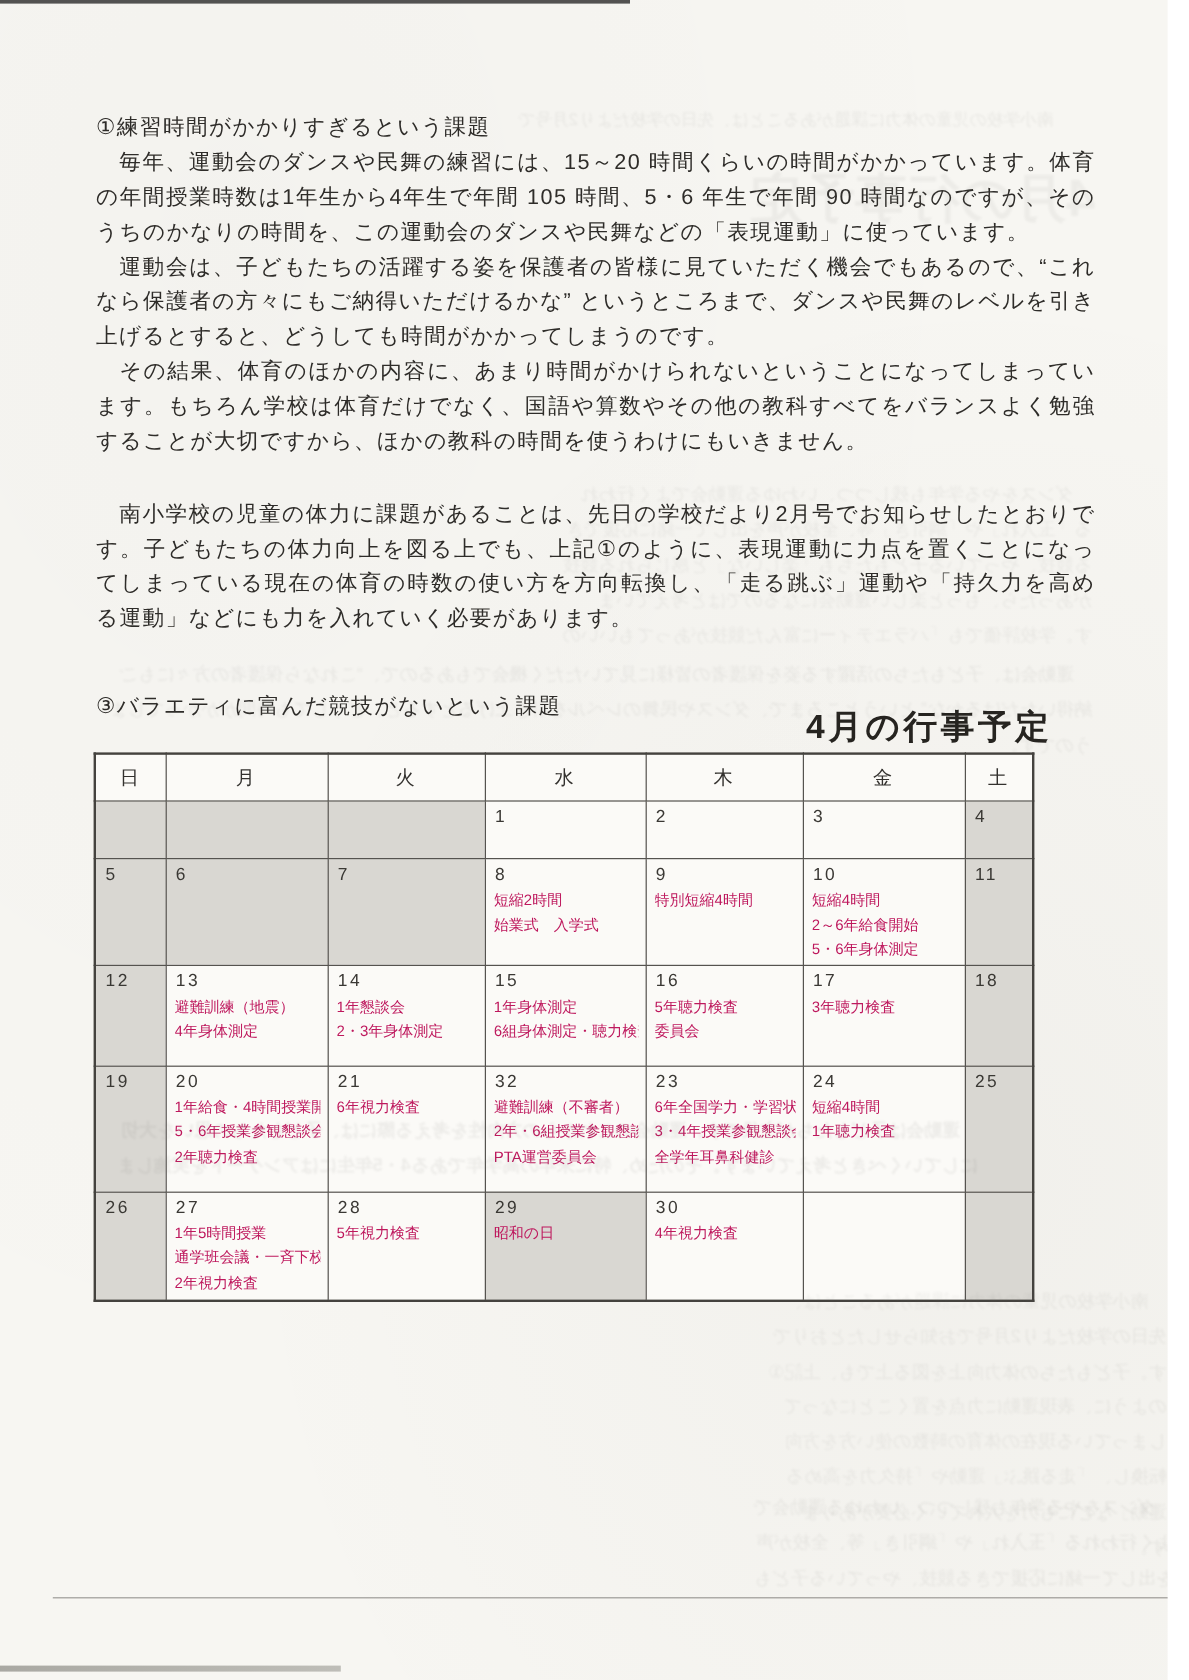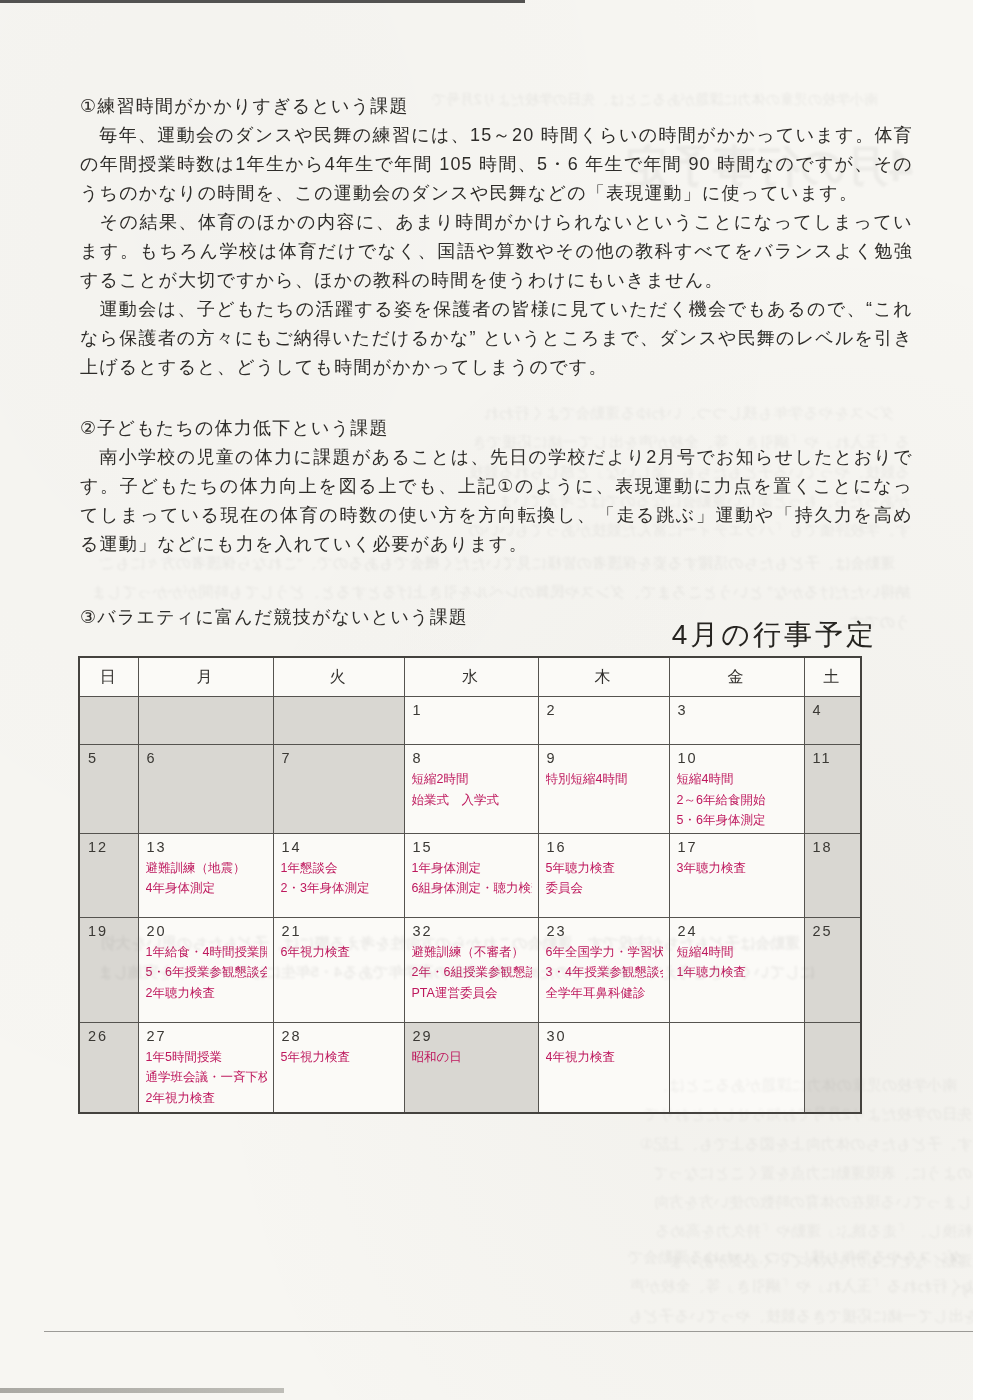--- a/index.html
+++ b/index.html
@@ -29,21 +29,21 @@
   
   .content{position:absolute;left:80px;top:92px;width:833px;z-index:2;}
   .content p, .content h3{
     margin:0;font-size:18px;font-weight:normal;letter-spacing:1.2px;
     line-height:29px;color:#2e2c29;text-align:justify;
   }
   .sec2{margin-top:32px;}
   .sec3{margin-top:44px;}
   .closing{margin-top:12px;}
   .cal-title{
-    margin:-14px 36px 0 0;font-size:28px;font-weight:normal;letter-spacing:3px;
+    margin:-14px 36px 0 0;font-size:28px;font-weight:bold;letter-spacing:3px;
     color:#262420;text-align:right;line-height:34px;position:relative;z-index:4;
   }
   
   table.cal{
     position:relative;z-index:2;margin-top:4px;margin-left:-2px;
     width:782px;table-layout:fixed;border-collapse:collapse;
     border:2px solid #44423e;
   }
   table.cal th, table.cal td{
     border:1px solid #55534f;vertical-align:top;background:#fbfaf7;
@@ -77,26 +77,25 @@
   <div class="bleed" style="top:548px;left:85px;width:825px;height:88px;font-size:15px;opacity:.10;">　運動会は、子どもたちの活躍する姿を保護者の皆様に見ていただく機会でもあるので、“これなら保護者の方々にもご納得いただけるかな” というところまで、ダンスや民舞のレベルを引き上げるとすると、どうしても時間がかかってしまうのです。</div>
   <div class="bleed" style="top:928px;left:95px;width:720px;height:56px;font-size:15px;font-weight:bold;opacity:.10;">　運動会は子どもたちが主役です。運動会のこれからの方向性を考える際には、子どもたちの思いを大切にしていくべきと考えています。そのため、特に来年の高学年である4・5年生にはアンケートを実施しました。その結果も踏まえ、来年度以降の運動会の演技・競技構成を決定していきたいと考えています。</div>
   <div class="bleed" style="top:1070px;left:640px;width:332px;height:230px;font-size:15px;opacity:.09;">　南小学校の児童の体力に課題があることは、先日の学校だより2月号でお知らせしたとおりです。子どもたちの体力向上を図る上でも、上記①のように、表現運動に力点を置くことになってしまっている現在の体育の時数の使い方を方向転換し、「走る跳ぶ」運動や「持久力を高める運動」などにも力を入れていく必要があります。</div>
   <div class="bleed" style="top:1242px;left:618px;width:360px;height:90px;font-size:15px;opacity:.10;">　ダンスをやる学年も残しつつ、いわゆる運動会でよく行われる「玉入れ」や「綱引き」等、全校が声を出して一緒に応援できる競技、やっている子どもたちも「楽しいな」と感じられる競技があったら、もっと楽しい運動会になるのではと考えています。学校評価でも「バラエティーに富んだ競技があってもいいのでは」というご意見をいただいています。</div>
 
   <main class="content">
 
     <section>
       <h3>①練習時間がかかりすぎるという課題</h3>
       <p>　毎年、運動会のダンスや民舞の練習には、15～20 時間くらいの時間がかかっています。体育の年間授業時数は1年生から4年生で年間 105 時間、5・6 年生で年間 90 時間なのですが、そのうちのかなりの時間を、この運動会のダンスや民舞などの「表現運動」に使っています。</p>
+      <p>　運動会は、子どもたちの活躍する姿を保護者の皆様に見ていただく機会でもあるので、“これなら保護者の方々にもご納得いただけるかな” というところまで、ダンスや民舞のレベルを引き上げるとすると、どうしても時間がかかってしまうのです。</p>
       <p>　その結果、体育のほかの内容に、あまり時間がかけられないということになってしまっています。もちろん学校は体育だけでなく、国語や算数やその他の教科すべてをバランスよく勉強することが大切ですから、ほかの教科の時間を使うわけにもいきません。</p>
-      <p>　運動会は、子どもたちの活躍する姿を保護者の皆様に見ていただく機会でもあるので、“これなら保護者の方々にもご納得いただけるかな” というところまで、ダンスや民舞のレベルを引き上げるとすると、どうしても時間がかかってしまうのです。</p>
     </section>
 
     <section class="sec2">
-      <h3>②子どもたちの体力低下という課題</h3>
       <p>　南小学校の児童の体力に課題があることは、先日の学校だより2月号でお知らせしたとおりです。子どもたちの体力向上を図る上でも、上記①のように、表現運動に力点を置くことになってしまっている現在の体育の時数の使い方を方向転換し、「走る跳ぶ」運動や「持久力を高める運動」などにも力を入れていく必要があります。</p>
     </section>
 
     <section class="sec3">
       <h3>③バラエティに富んだ競技がないという課題</h3>
     </section>
 
 
     <h2 class="cal-title">4月の行事予定</h2>
 

